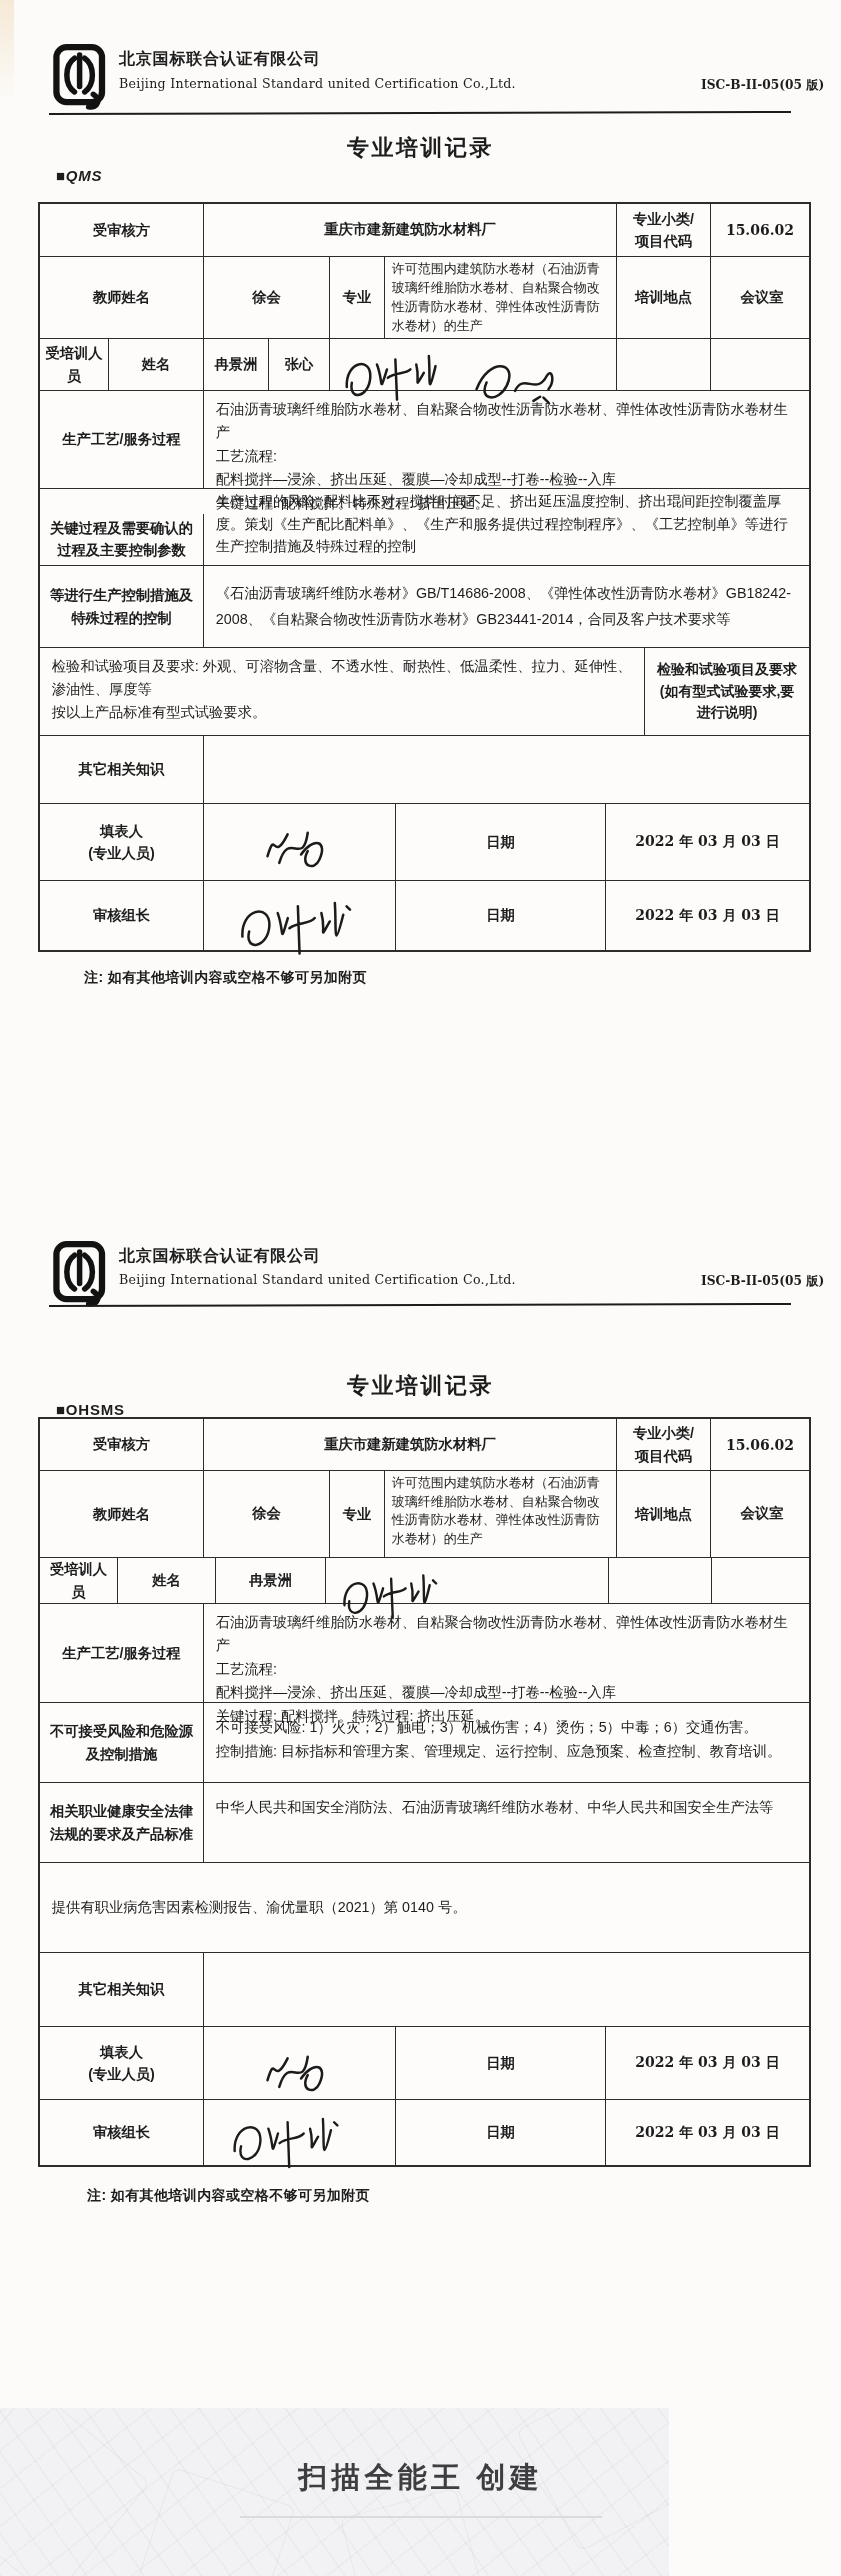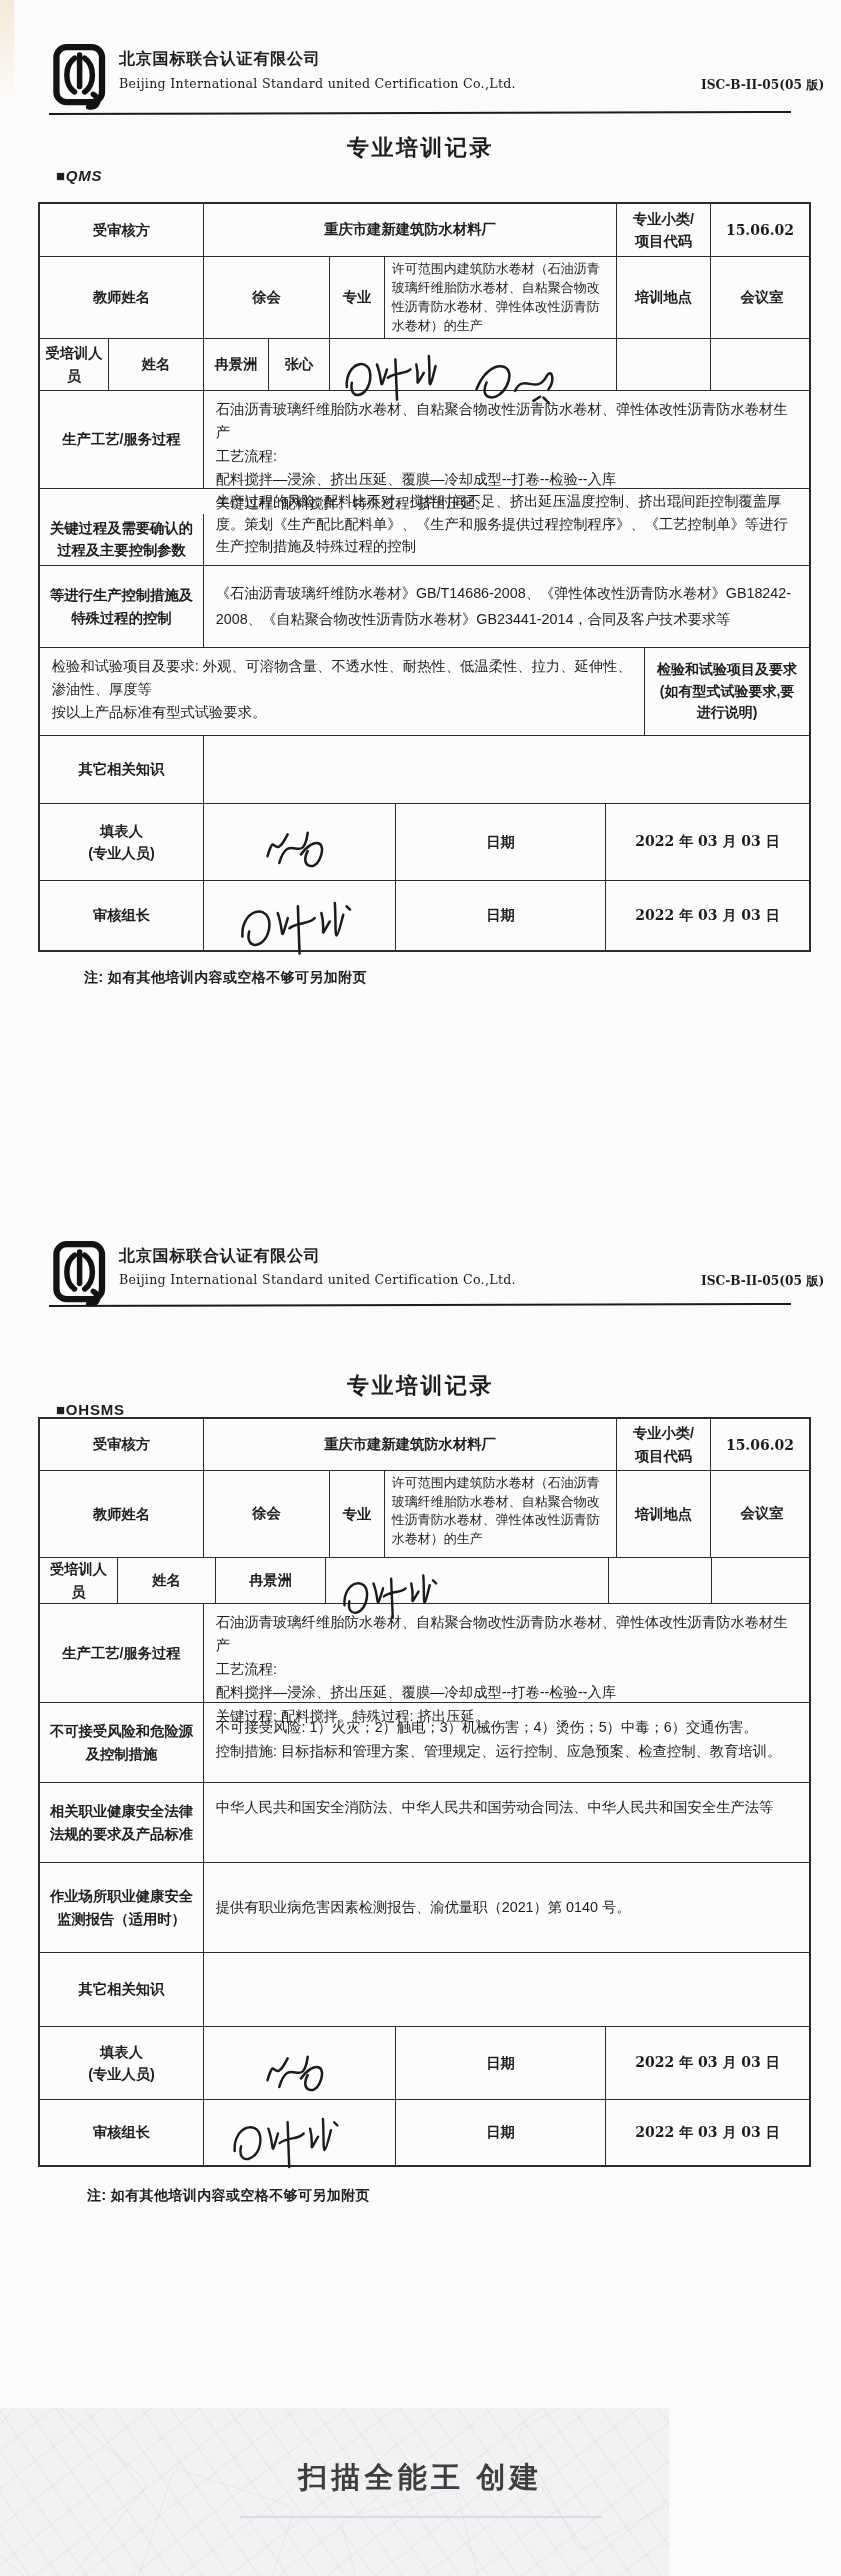--- a/index.html
+++ b/index.html
@@ -208,25 +208,24 @@
       </div>
 
       <div class="row" style="height:80px;">
         <div class="cell lab" style="flex:0 0 164px;">不可接受风险和危险源及控制措施</div>
         <div class="cell val preline" style="flex:0 0 605px;line-height:1.7;padding-top:11.8px;">不可接受风险: 1）火灾；2）触电；3）机械伤害；4）烫伤；5）中毒；6）交通伤害。
 控制措施: 目标指标和管理方案、管理规定、运行控制、应急预案、检查控制、教育培训。</div>
       </div>
 
       <div class="row" style="height:80px;">
         <div class="cell lab" style="flex:0 0 164px;">相关职业健康安全法律法规的要求及产品标准</div>
-        <div class="cell val" style="flex:0 0 605px;padding-top:11.8px;">中华人民共和国安全消防法、中华人民共和国劳动合同法、中华人民共和国安全生产法等</div>
+        <div class="cell val" style="flex:0 0 605px;padding-top:11.8px;">中华人民共和国安全消防法、石油沥青玻璃纤维防水卷材、中华人民共和国安全生产法等</div>
       </div>
 
       <div class="row" style="height:90px;">
-        <div class="cell lab" style="flex:0 0 164px;">作业场所职业健康安全监测报告（适用时）</div>
         <div class="cell val" style="flex:0 0 605px;display:flex;align-items:center;">提供有职业病危害因素检测报告、渝优量职（2021）第 0140 号。</div>
       </div>
 
       <div class="row" style="height:74px;">
         <div class="cell lab" style="flex:0 0 164px;">其它相关知识</div>
         <div class="cell val" style="flex:0 0 605px;"></div>
       </div>
 
       <div class="row" style="height:73px;">
         <div class="cell lab preline" style="flex:0 0 164px;">填表人

